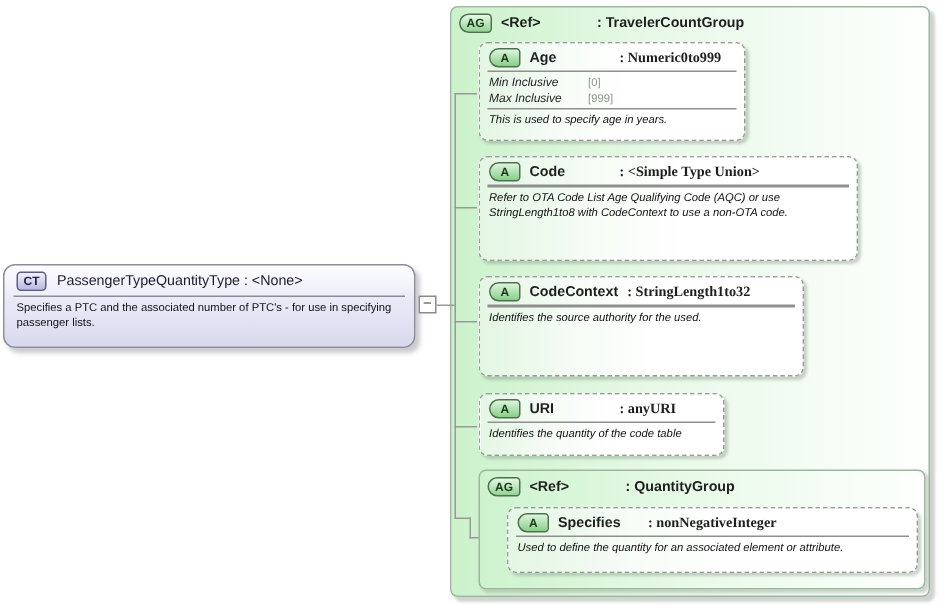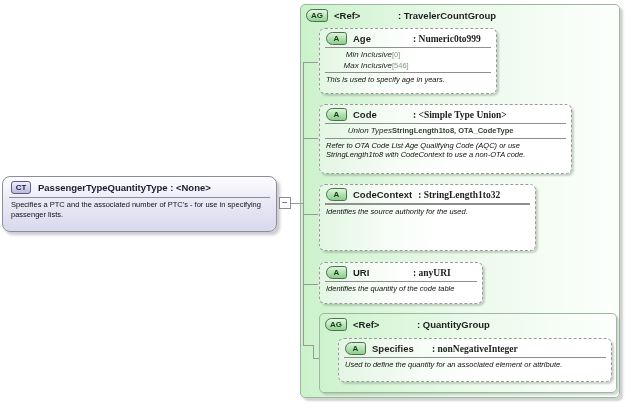--- a/index.html
+++ b/index.html
@@ -24,21 +24,21 @@
 
   
   .ct-box {
     position:absolute; left:2px; top:176px; width:275px; height:56px;
     border:1px solid #8c8c9c; border-radius:8px;
     background:linear-gradient(180deg,#fdfdff 0%,#e9e9f6 45%,#d9d9ee 100%);
     box-shadow:3px 3px 3px rgba(140,140,150,0.45);
     z-index:2; overflow:hidden;
   }
   .ct-header { display:flex; align-items:center; gap:7px; padding:4px 0 3px 8px; }
-  .ct-title { font-size:9.5px; font-weight:bold; color:#1c1c30; white-space:nowrap; }
+  .ct-title { font-size:9.5px; font-weight:normal; color:#1c1c30; white-space:nowrap; }
   .ct-sep { border-top:1px solid #8c8c9c; margin:0 6px; }
   .ct-desc { font-size:7.5px; color:#101016; padding:2px 8px; line-height:1.35; }
 
   
   .badge {
     display:inline-flex; align-items:center; justify-content:center;
     font-size:8px; font-weight:bold; flex:none; height:13px;
   }
   .badge-ct {
     width:20px; border:1px solid #5c5c84; border-radius:3px;
@@ -81,21 +81,21 @@
     background:linear-gradient(90deg,#e3f6e3 0%,#f6fcf6 30%,#ffffff 55%);
     box-shadow:2px 2px 2px rgba(110,130,110,0.35);
     z-index:2; overflow:hidden;
     display:flex; flex-direction:column;
   }
   .attr-header { display:flex; align-items:center; gap:6px; padding:3px 6px 2px 6px; }
   .attr-name { font-size:9.5px; font-weight:bold; color:#1e1e1e; min-width:54px; white-space:nowrap; }
   .attr-type { font-size:9.5px; font-weight:bold; color:#1e1e1e; white-space:nowrap;font-family:Liberation Serif, serif; }
   .sep { border-top:1px solid #8f8f8f; margin:0 5px; }
   .facets { padding:2px 6px 1px 6px; }
-  .facet-row { display:flex; line-height:10.5px;text-align:right; }
+  .facet-row { display:flex; line-height:10.5px; }
   .facet-label { font-size:8px; font-style:italic; color:#1e1e1e; width:66px; flex:none; }
   .facet-value { font-size:7.5px; color:#879a87; }
   .facet-value.strong { color:#33432f; font-weight:bold; }
   .attr-desc { font-size:7.5px; font-style:italic; color:#101010; padding:2px 6px 3px 6px; line-height:1.3; }
 
   
   .box-age  { left:18px; top:23px;  width:178px; height:66px; }
   .box-code { left:18px; top:99px;  width:253px; height:70px; }
   .box-cc   { left:18px; top:179px; width:217px; height:67px; }
   .box-uri  { left:18px; top:257px; width:164px; height:42px; }
@@ -138,40 +138,34 @@
       <span class="attr-type">: Numeric0to999</span>
     </div>
     <div class="sep"></div>
     <div class="facets">
       <div class="facet-row">
         <span class="facet-label">Min Inclusive</span>
         <span class="facet-value">[0]</span>
       </div>
       <div class="facet-row">
         <span class="facet-label">Max Inclusive</span>
-        <span class="facet-value">[546]</span>
+        <span class="facet-value">[999]</span>
       </div>
     </div>
     <div class="sep"></div>
     <div class="attr-desc">This is used to specify age in years.</div>
   </div>
 
   <div class="attr-box box-code">
     <div class="attr-header">
       <span class="badge badge-a">A</span>
       <span class="attr-name">Code</span>
       <span class="attr-type">: &lt;Simple Type Union&gt;</span>
     </div>
     <div class="sep"></div>
-    <div class="facets">
-      <div class="facet-row">
-        <span class="facet-label">Union Types</span>
-        <span class="facet-value strong">StringLength1to8, OTA_CodeType</span>
-      </div>
-    </div>
     <div class="sep"></div>
     <div class="attr-desc">Refer to OTA Code List Age Qualifying Code (AQC) or use StringLength1to8 with CodeContext to use a non-OTA code.</div>
   </div>
 
   <div class="attr-box box-cc">
     <div class="attr-header">
       <span class="badge badge-a">A</span>
       <span class="attr-name">CodeContext</span>
       <span class="attr-type">: StringLength1to32</span>
     </div>

